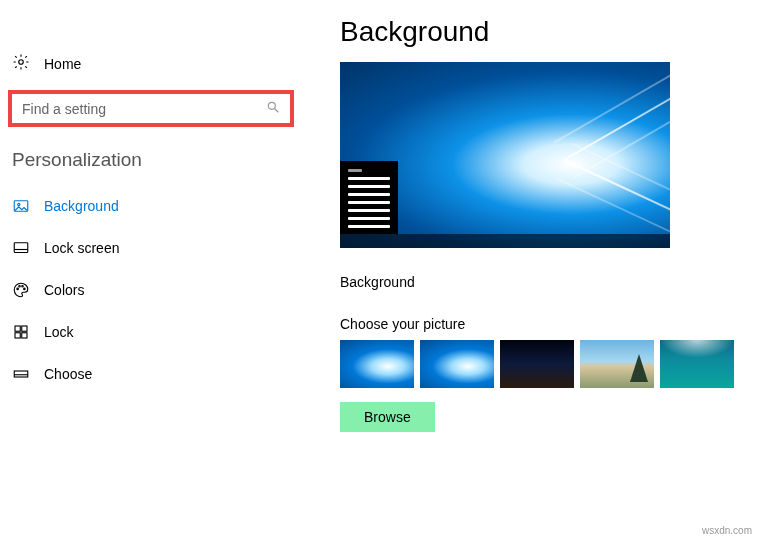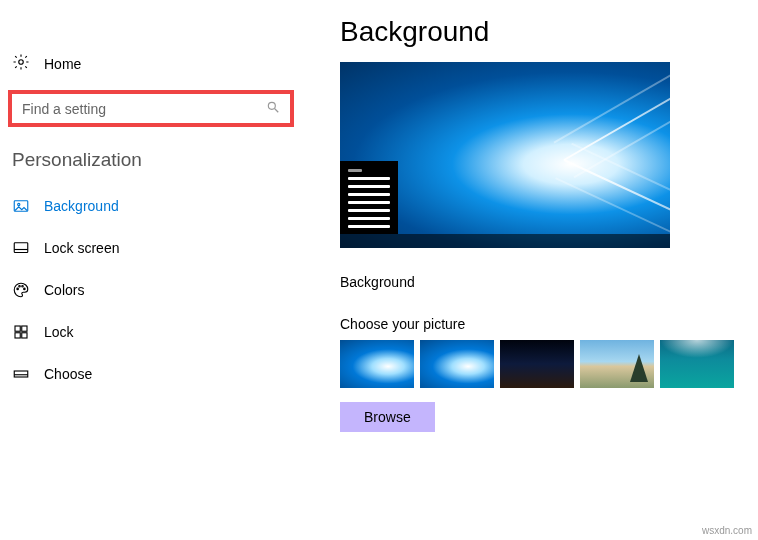--- a/index.html
+++ b/index.html
@@ -110,21 +110,21 @@
     .thumb { width: 74px; height: 48px; cursor:pointer; position:relative; overflow:hidden;}
     .thumb.win { background: radial-gradient(ellipse 120% 90% at 65% 55%, rgba(255,255,255,0.95) 0%, rgba(120,210,255,0.7) 18%, #0078d7 40%, #003a73 100%); }
     .thumb.night { background: linear-gradient(to top, #2b1a0e 0%, #0d1a3c 50%, #00040e 100%); }
     .thumb.beach { background: linear-gradient(to bottom, #6fb3e0 0%, #a7d7f0 45%, #d9c79d 55%, #8a9a6e 100%); }
     .thumb.beach::after{ content:""; position:absolute; right:6px; bottom:6px; width:18px; height:28px; background:#283d2c; clip-path: polygon(50% 0, 100% 100%, 0 100%); }
     .thumb.under { background: linear-gradient(to bottom, #0b6a85 0%, #0d8b9c 40%, #0aa59f 100%); }
     .thumb.under::after { content:""; position:absolute; left:0; right:0; top:0; height:18px; background: radial-gradient(ellipse at 50% 0%, rgba(255,255,255,0.7), transparent 70%);}
 
     .browse-btn {
       margin-top:14px; padding: 7px 24px;
-      background:#c4b5fd; border:none; font-size:14px; font-family:inherit;
+      background:#86efac; border:none; font-size:14px; font-family:inherit;
       cursor:pointer;
     }
     .watermark {
       position:absolute; right:6px; bottom:4px;
       font-size:10px; color:#999;margin-left:48px;
     }
   </style>
 </head>
 <body>
 

